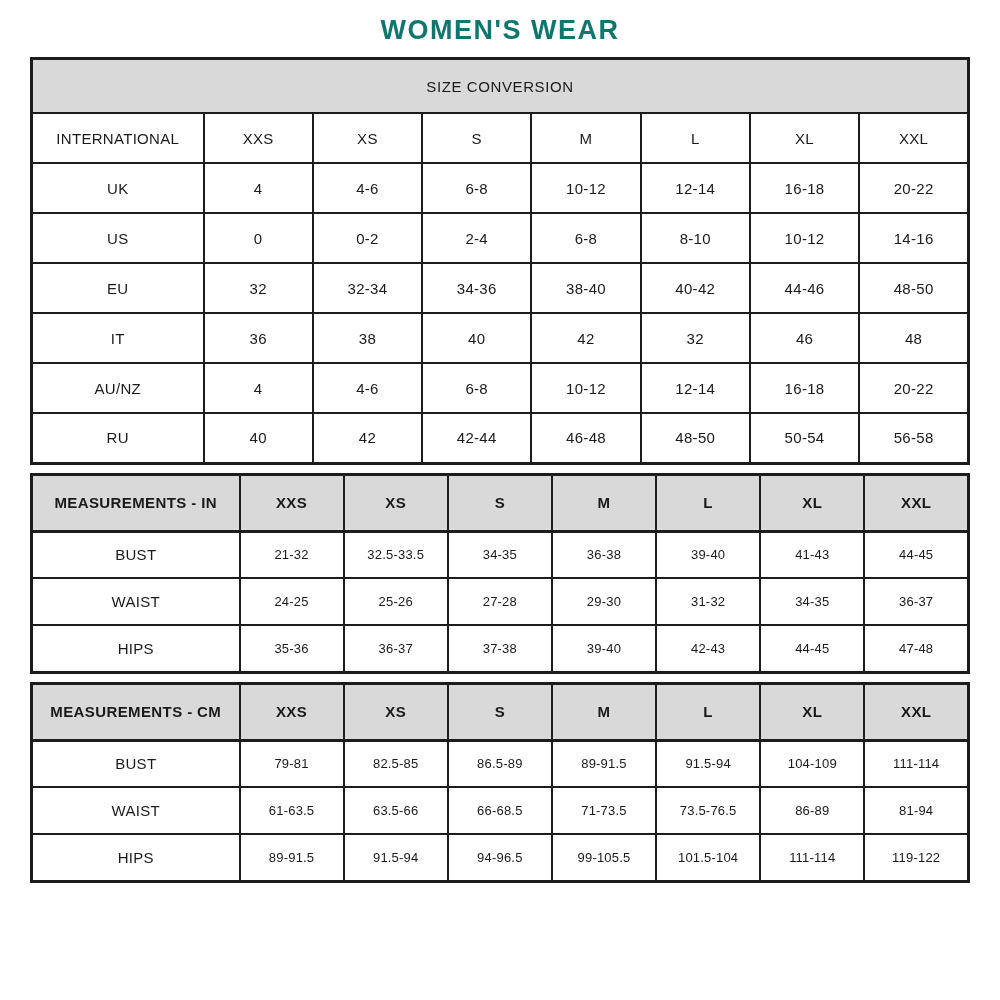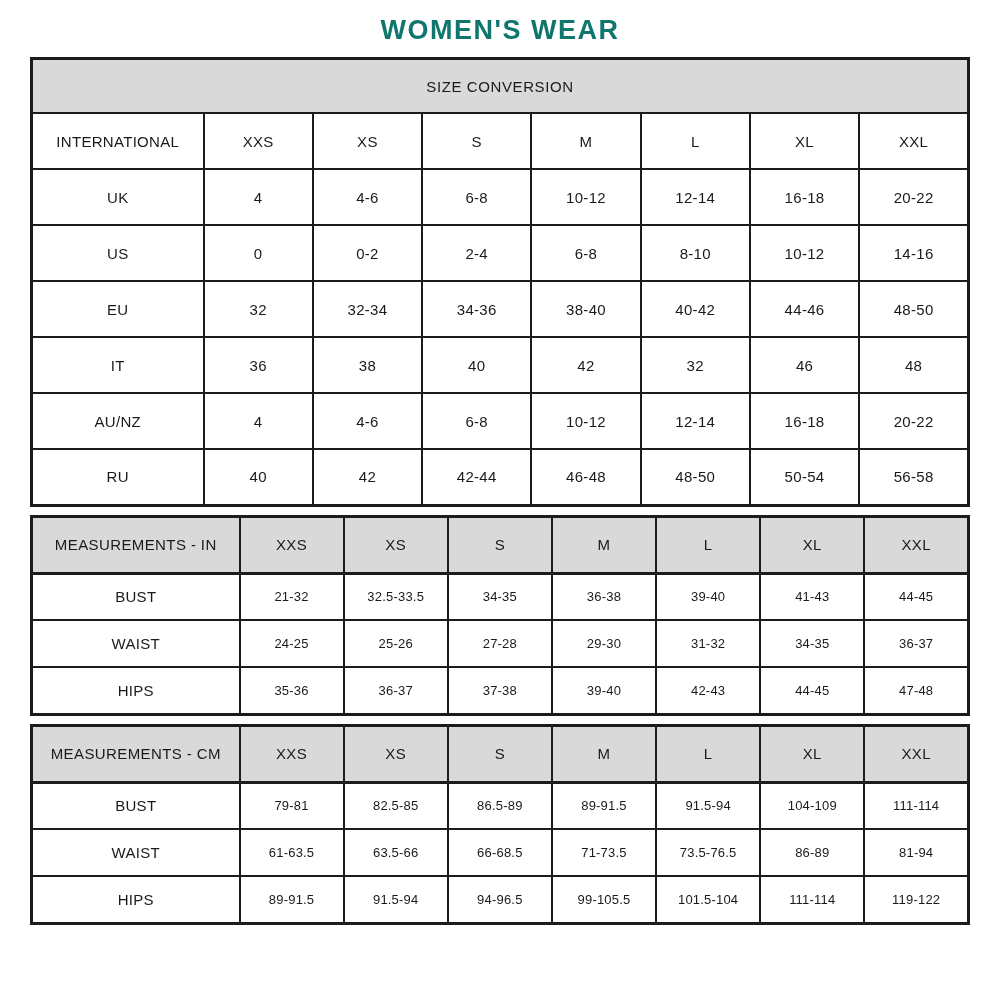--- a/index.html
+++ b/index.html
@@ -46,31 +46,31 @@
   }
   th.banner {
     background: #d9d9d9;
     height: 52px;
     font-size: 15px;
     font-weight: 700;
     letter-spacing: 0.6px;
     border-bottom: 3px solid #1c1c1c;
   }
   
-  table.conv tbody tr { height: 56px; }
+  table.conv tbody tr { height: 50px; }
   table.conv tbody th, table.conv tbody td { font-size: 15px; letter-spacing: 0.3px; }
   
   table.meas tbody tr { height: 47px; }
   table.meas tbody th { font-size: 15px; letter-spacing: 0.3px; }
   table.meas tbody td { font-size: 13px; letter-spacing: 0.2px; }
   table.meas tbody tr.hdr { height: 57px; }
   table.meas tbody tr.hdr th,
   table.meas tbody tr.hdr td {
     background: #d9d9d9;
-    font-weight: 400;
+    font-weight: 700;
     font-size: 15px;
     letter-spacing: 0.4px;
   }
   table.meas tbody tr.hdr { border-bottom: 3px solid #1c1c1c; }
   col.lbl-narrow { width: 172px; }
   col.lbl-wide  { width: 208px; }
 </style>
 </head>
 <body>
 

